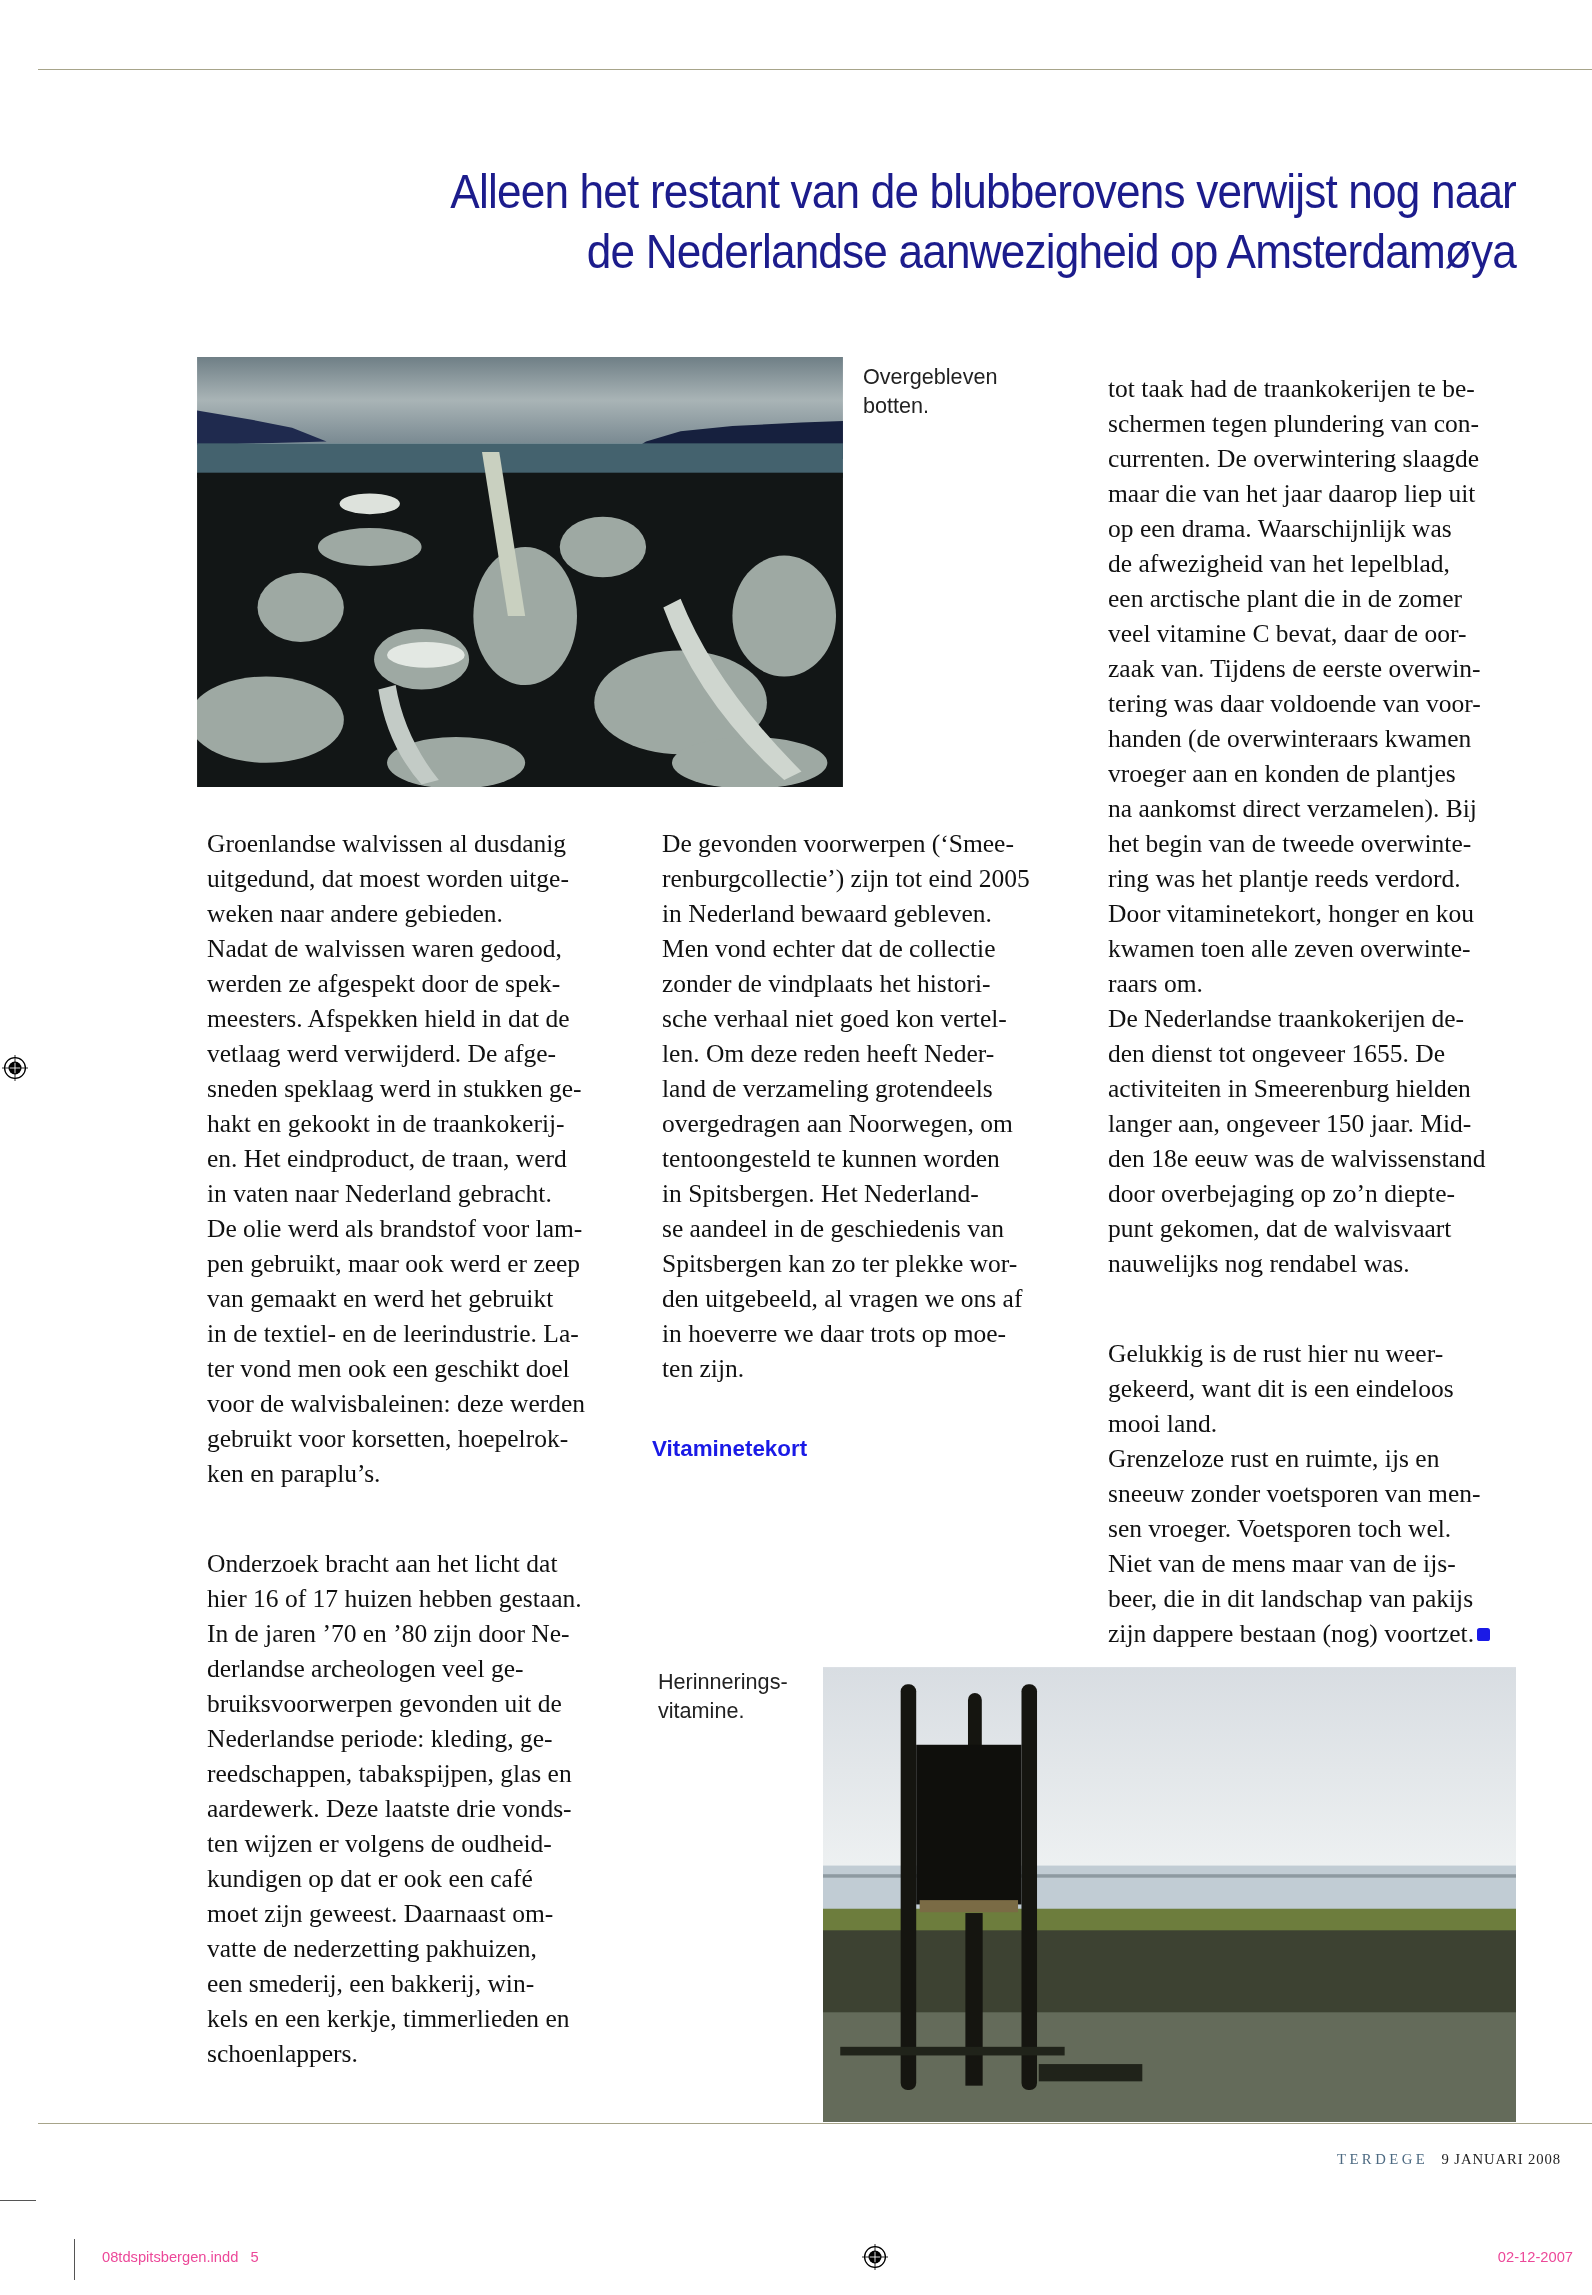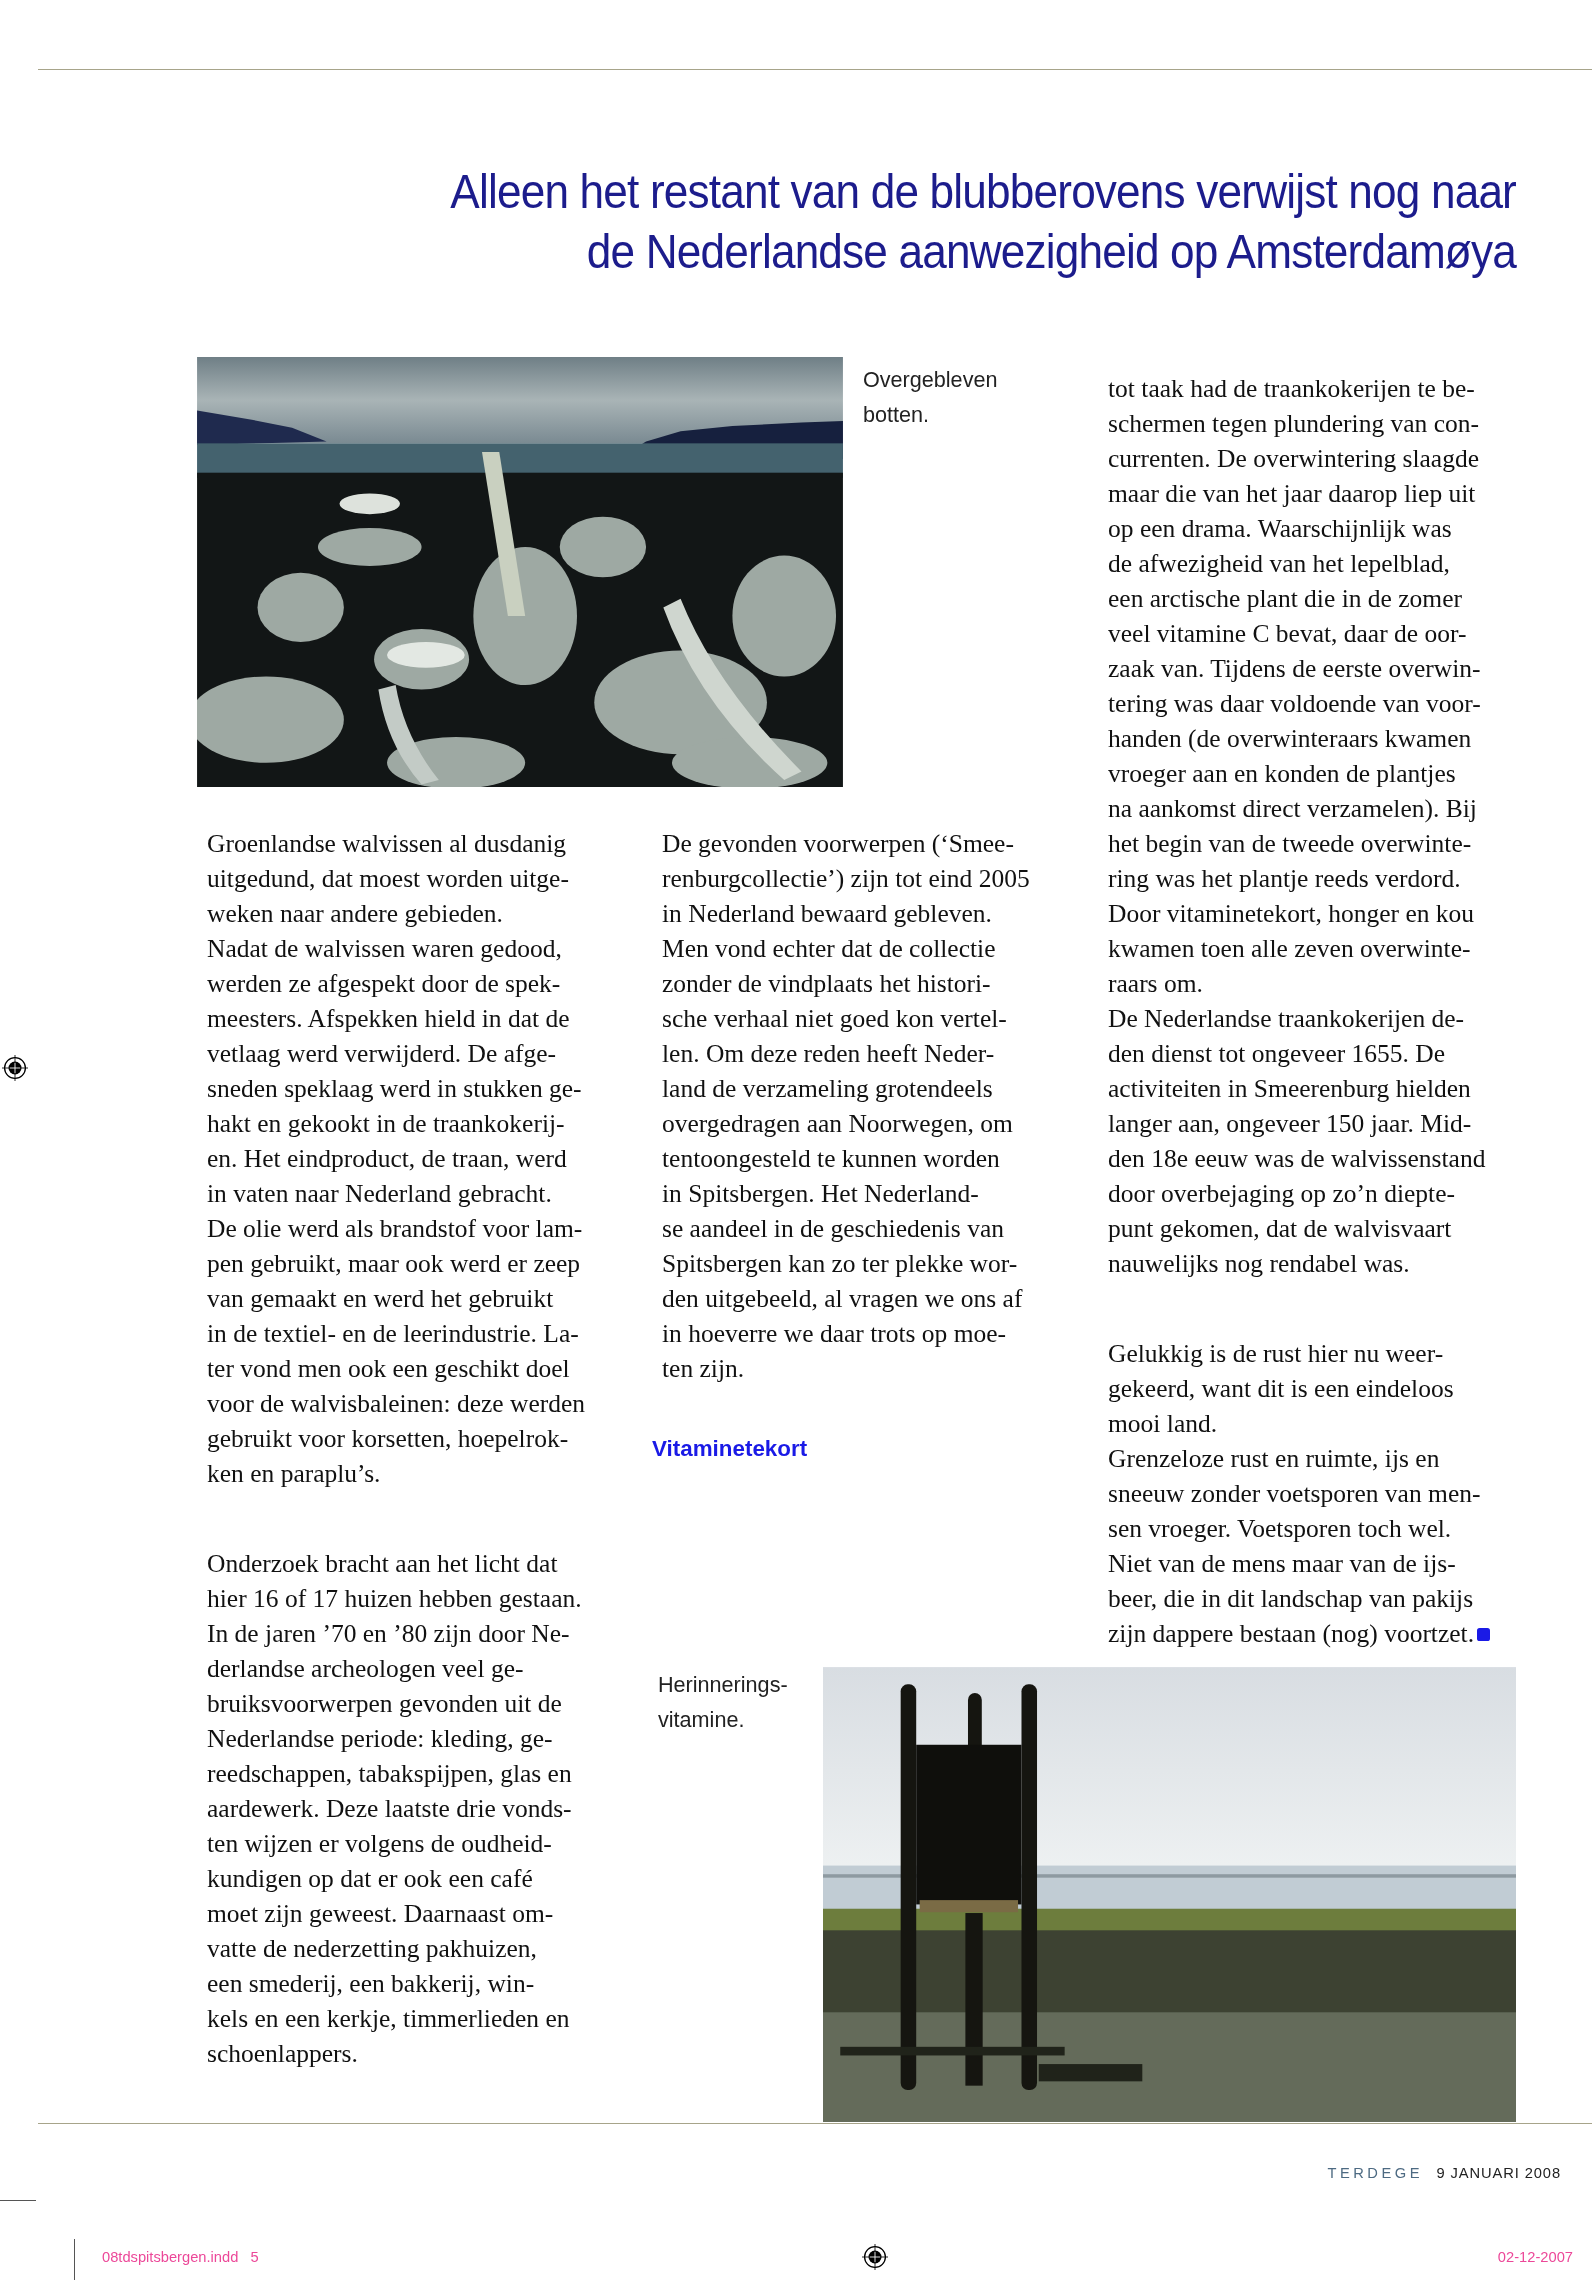--- a/index.html
+++ b/index.html
@@ -1,27 +1,27 @@
 <!DOCTYPE html>
 <html style="font-size:14px"><head>
 <meta charset="utf-8">
 <style>
   html, body { margin: 0; padding: 0; background: #ffffff; }
   body { width: 1592px; height: 2295px; position: relative; overflow: hidden; font-family: "DejaVu Serif", serif; color: #111; }
   .rule { position: absolute; height: 1.7px; background: #a7a48a; }
   .headline { position: absolute; right: 76px; top: 162px; width: 1294px; text-align: right; color: #1c1c8c; font-family: "Liberation Sans", sans-serif; font-weight: 300; font-size: 48px; line-height: 60px; letter-spacing: -0.9px; transform: scaleX(0.92); transform-origin: right top; }
   .headline div { white-space: nowrap; }
   .photo { position: absolute; overflow: hidden; }
-  .caption { position: absolute; font-family: "Liberation Sans", sans-serif; font-size: 21.6px; line-height: 35px; color: #222; }
+  .caption { position: absolute; font-family: "Liberation Sans", sans-serif; font-size: 21.6px; line-height: 29px; color: #222; }
   .col { position: absolute; font-family: "Liberation Serif", serif; font-size: 25.5px; line-height: 35px; color: #111; }
   .col p { margin: 10px; white-space: pre-line; }
   .col .gap { height: 35px; }
   .subhead { font-family: Liberation Sans, sans-serif; font-weight: bold; color: #1a1ae6; font-size: 22.4px; line-height: 35px; }
   .endmark { display: inline-block; width: 13px; height: 13px; background: #1a1ae6; border-radius: 2.6px; margin-left: 2.6px; vertical-align: 0.9px; }
-  .footer-mag { position: absolute; right: 31px; top: 2151px; font-family: Liberation Sans, sans-serif; font-size: 14.7px; letter-spacing: 0.9px; margin-top: 14px; }
+  .footer-mag { position: absolute; right: 31px; top: 2151px; font-family: Liberation Serif, serif; font-size: 14.7px; letter-spacing: 0.9px; }
   .footer-mag .brand { color: #4d6a82; letter-spacing: 3.5px; margin-right: 8.6px; }
   .footer-mag .date { color: #222; }
   .slug { position: absolute; font-family: "Liberation Sans", sans-serif; font-size: 14.7px; color: #ec4899; }
   .regmark { position: absolute; width: 26px; height: 26px; }
 </style>
 </head>
 <body>
 
 <div class="rule" style="left:38px; right:0; top:69px; height:0.9px;"></div>
 

